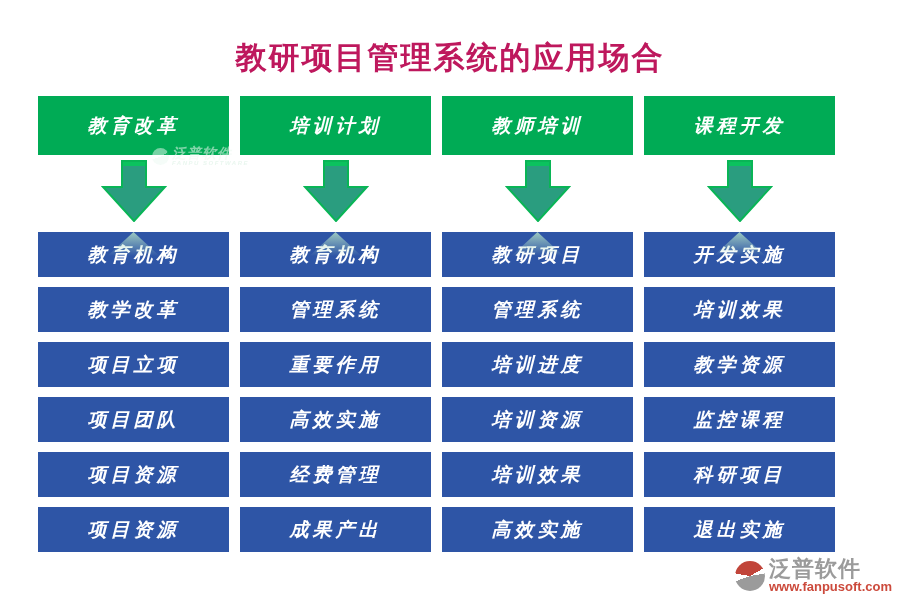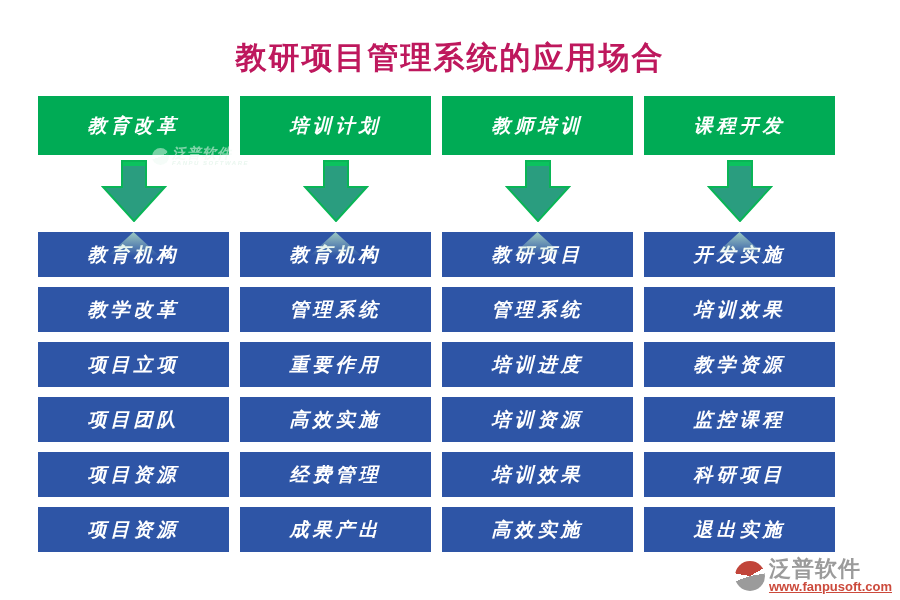--- a/index.html
+++ b/index.html
@@ -125,21 +125,20 @@
     font-weight:bold;
     color:#9b9b9b;
     line-height:22px;
     letter-spacing:1px;
   }
   .logo-url{
     font-size:13px;
     font-weight:bold;
     color:#cc4a3c;
     line-height:14px;
-    text-decoration:underline;
   }
 </style>
 </head>
 <body>
 
 <div class="stage">
 
   <h1 class="title">教研项目管理系统的应用场合</h1>
 
   <div class="columns">

